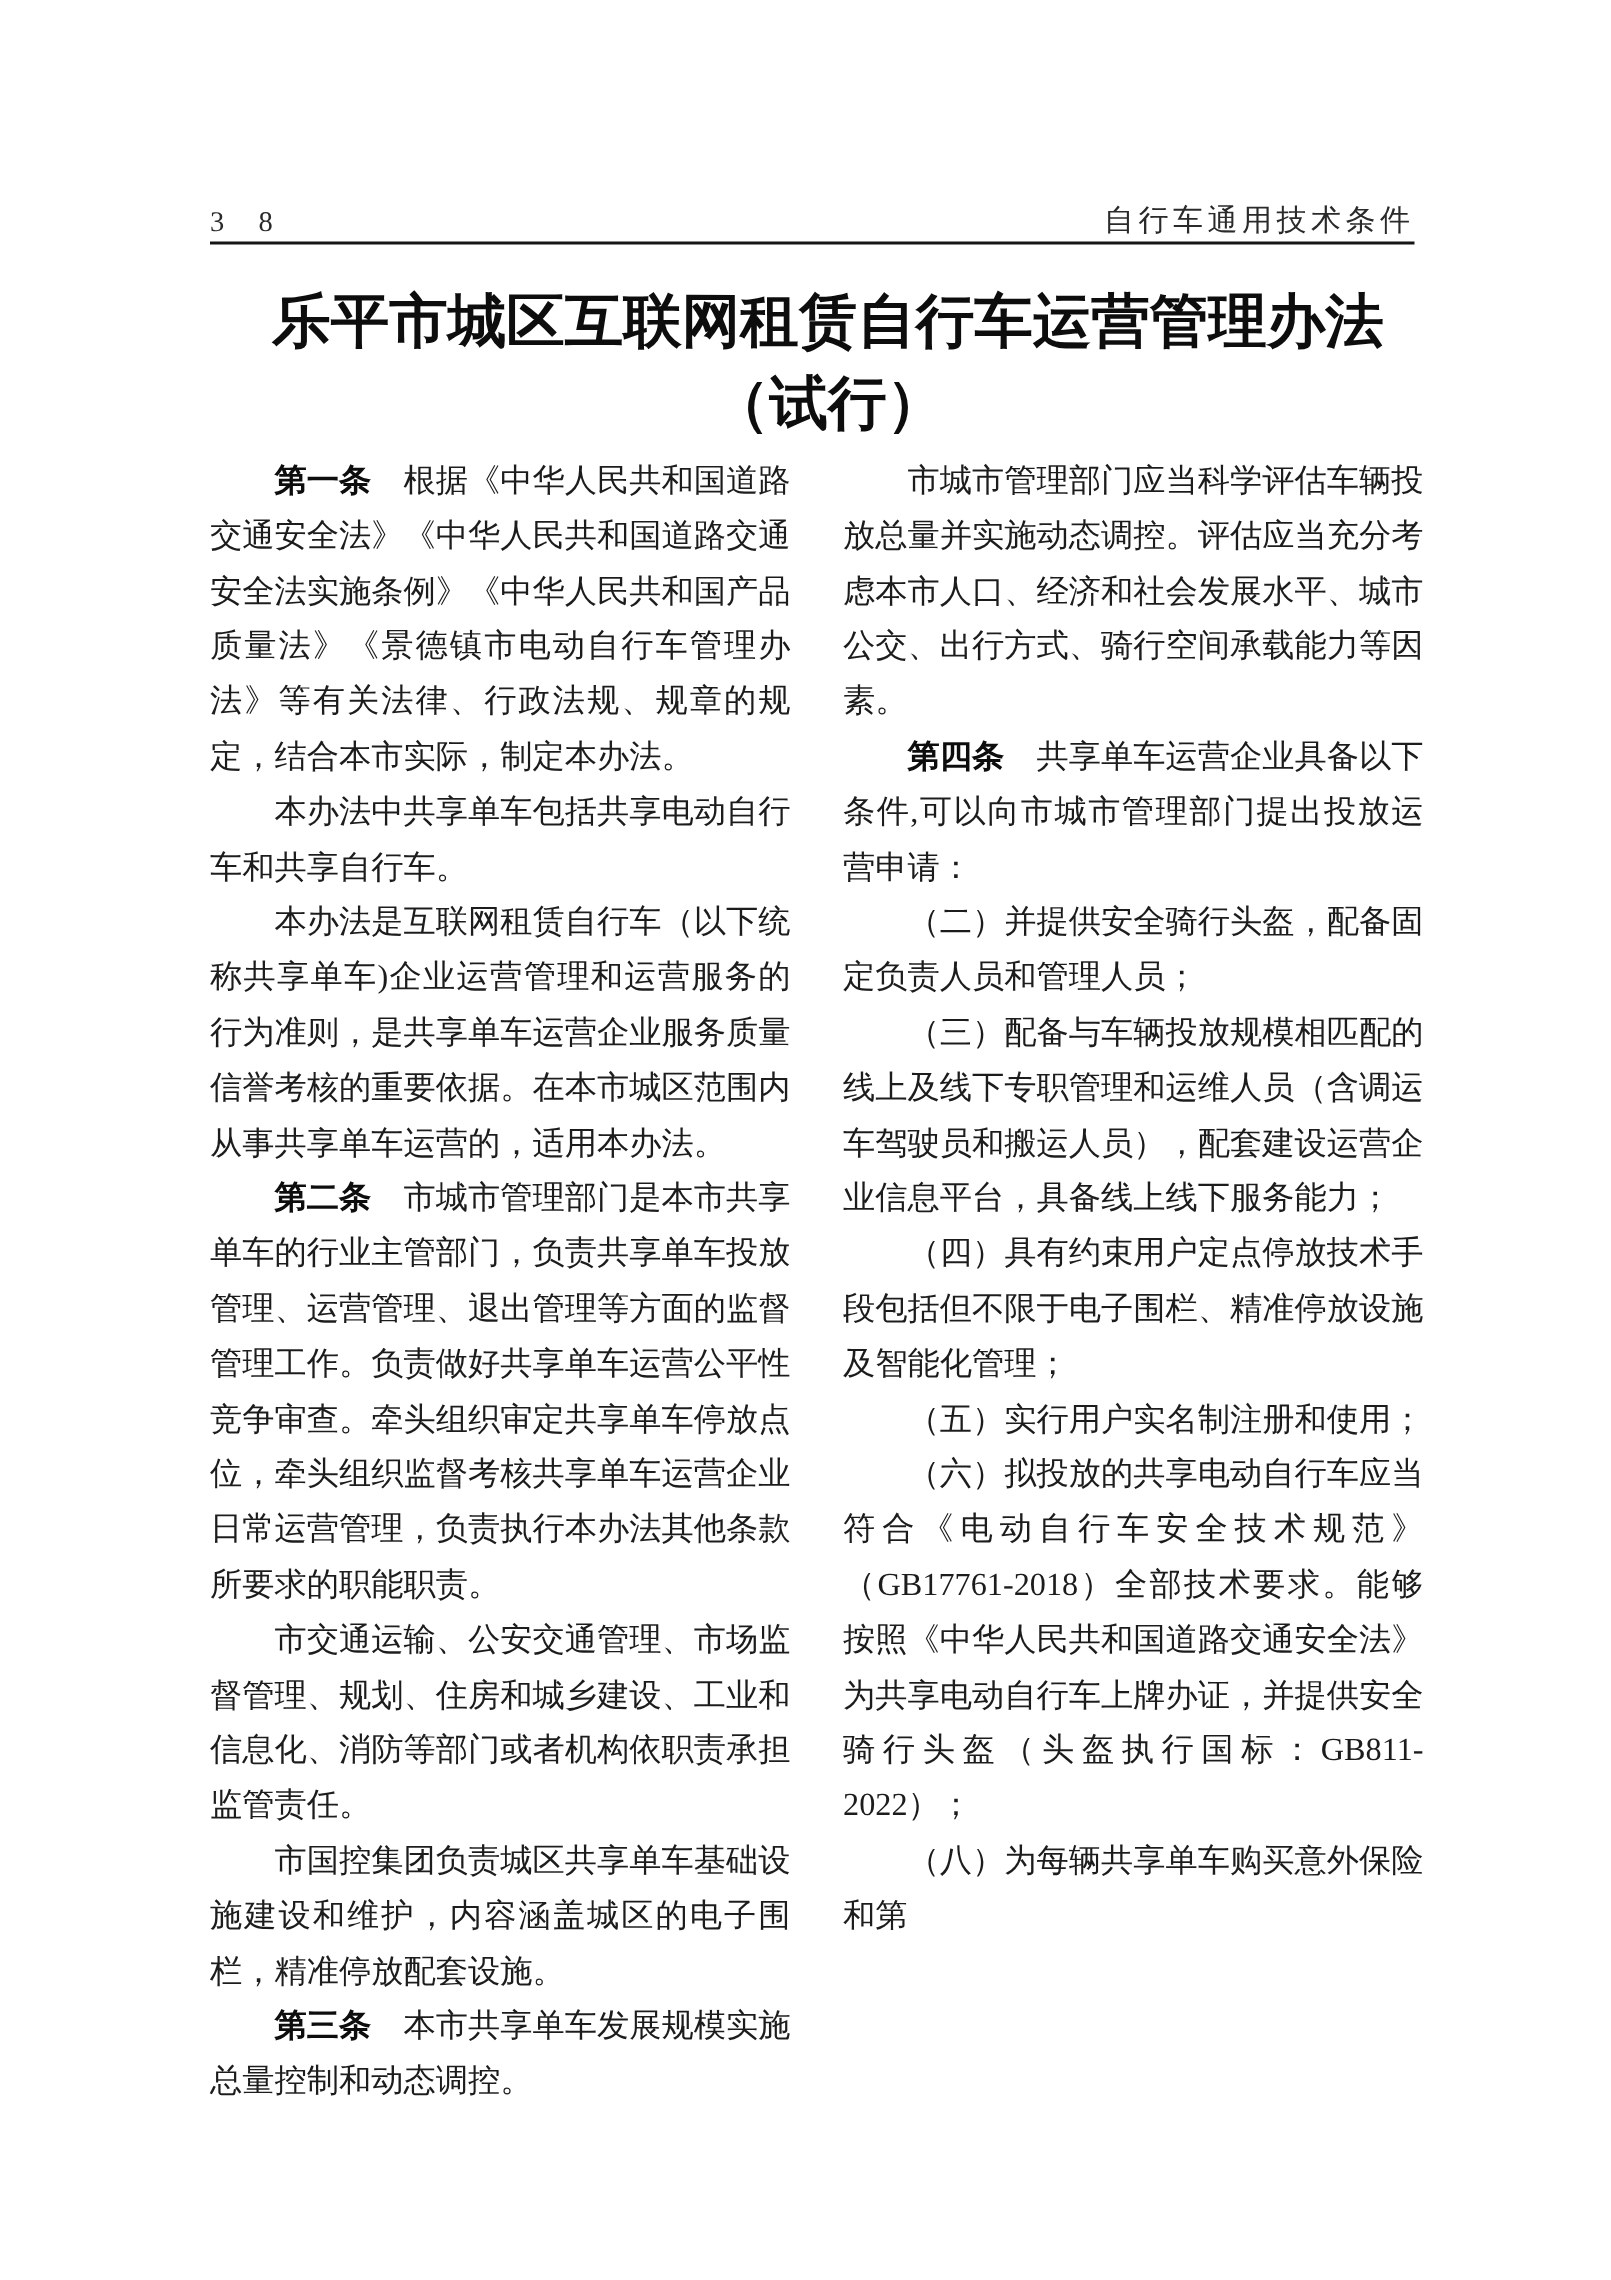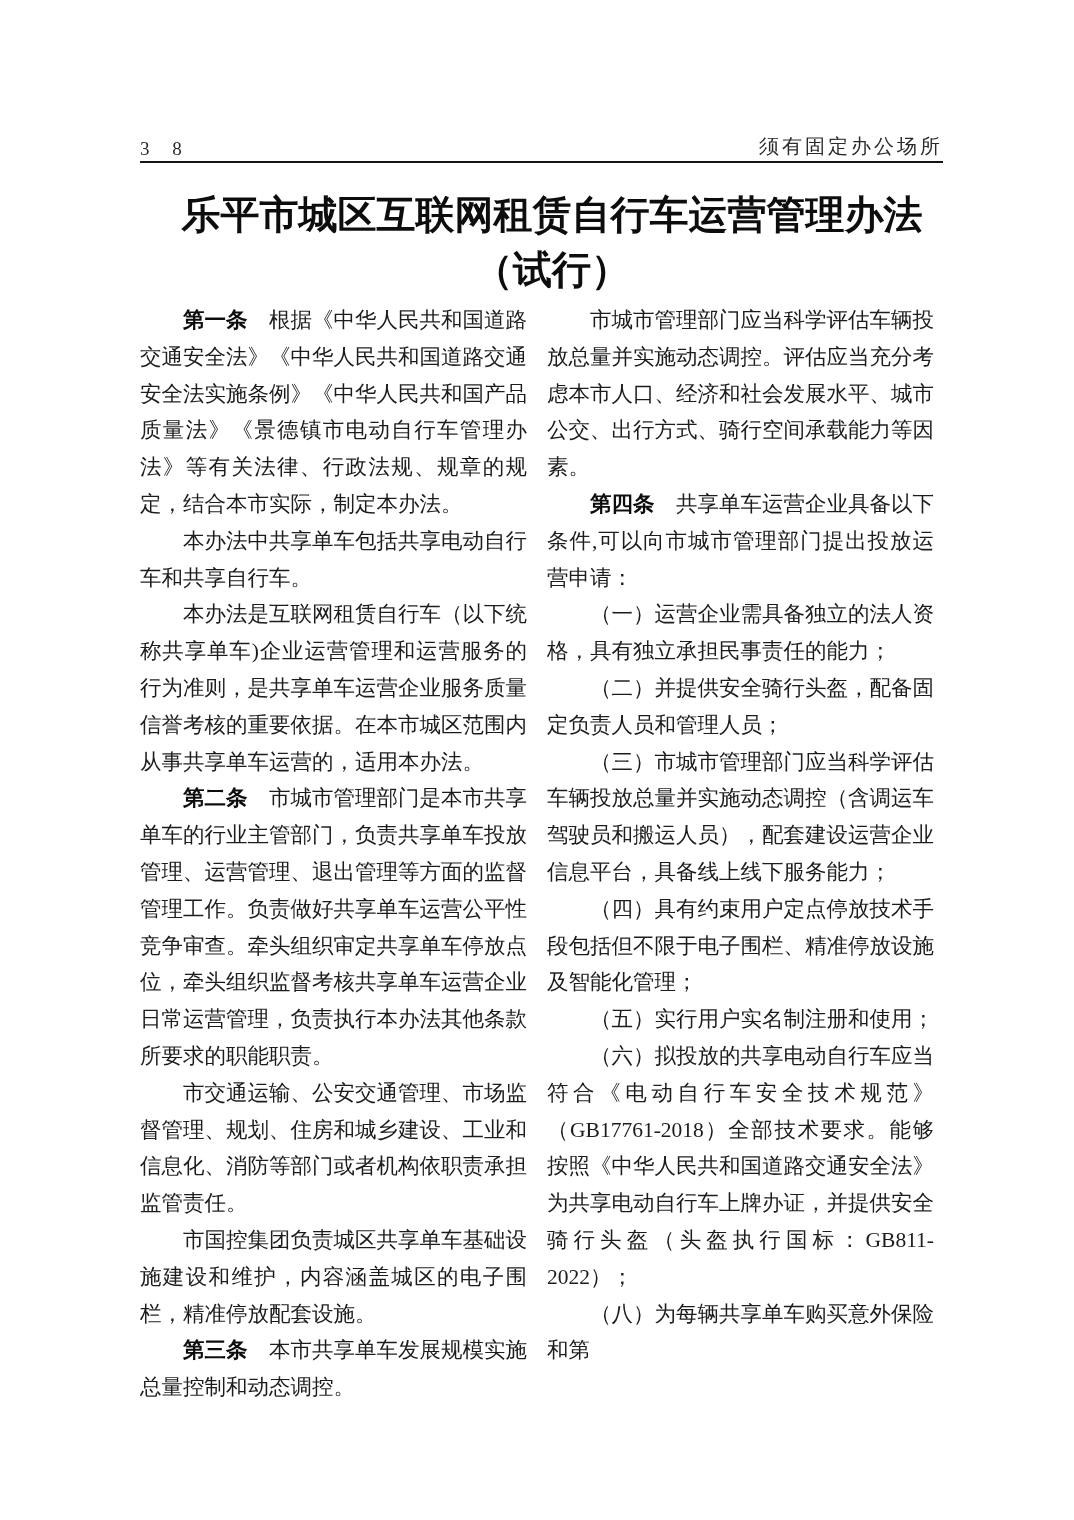--- a/index.html
+++ b/index.html
@@ -23,21 +23,21 @@
   }
   .doc-title {
     position:absolute; top:172px; left:0; width:1074px;
     text-align:center;
     font-family:"Liberation Sans","DejaVu Sans",sans-serif;
     font-weight:700; font-size:39px; line-height:55px;
     color:#0d0d0d; margin:15px;
   }
   .columns {
     position:absolute; top:302px; left:140px; width:809px;
-    display:flex; gap:20px;
+    display:flex; gap:35px;
   }
   .col { width:387px; }
   .para {
     margin:0;
     font-size:21.5px; line-height:36.8px;
     text-align:justify; text-justify:inter-ideograph;
     text-indent:2em;
     color:#1c1c1c;
   }
   .lead {
@@ -46,21 +46,21 @@
     margin-right:1em;
   }
 </style>
 </head>
 <body>
 
 <div class="page">
 
   <div class="page-header">
     <span class="page-num">3 8</span>
-    <span class="doc-label">须有固定办公场所</span>
+    <span class="doc-label">自行车通用技术条件</span>
   </div>
   <hr class="header-rule">
 
   <h1 class="doc-title">
     <div>乐平市城区互联网租赁自行车运营管理办法</div>
     <div>（试行）</div>
   </h1>
 
   <div class="columns">
 
@@ -70,23 +70,22 @@
       <p class="para"><span>本办法是互联网租赁自行车（以下统称共享单车)企业运营管理和运营服务的行为准则，是共享单车运营企业服务质量信誉考核的重要依据。在本市城区范围内从事共享单车运营的，适用本办法。</span></p>
       <p class="para"><b class="lead">第二条</b><span>市城市管理部门是本市共享单车的行业主管部门，负责共享单车投放管理、运营管理、退出管理等方面的监督管理工作。负责做好共享单车运营公平性竞争审查。牵头组织审定共享单车停放点位，牵头组织监督考核共享单车运营企业日常运营管理，负责执行本办法其他条款所要求的职能职责。</span></p>
       <p class="para"><span>市交通运输、公安交通管理、市场监督管理、规划、住房和城乡建设、工业和信息化、消防等部门或者机构依职责承担监管责任。</span></p>
       <p class="para"><span>市国控集团负责城区共享单车基础设施建设和维护，内容涵盖城区的电子围栏，精准停放配套设施。</span></p>
       <p class="para"><b class="lead">第三条</b><span>本市共享单车发展规模实施总量控制和动态调控。</span></p>
     </section>
 
     <section class="col">
       <p class="para"><span>市城市管理部门应当科学评估车辆投放总量并实施动态调控。评估应当充分考虑本市人口、经济和社会发展水平、城市公交、出行方式、骑行空间承载能力等因素。</span></p>
       <p class="para"><b class="lead">第四条</b><span>共享单车运营企业具备以下条件,可以向市城市管理部门提出投放运营申请：</span></p>
-      <p class="para"><span>（一）运营企业需具备独立的法人资格，具有独立承担民事责任的能力；</span></p>
       <p class="para"><span>（二）并提供安全骑行头盔，配备固定负责人员和管理人员；</span></p>
-      <p class="para"><span>（三）市城市管理部门应当科学评估车辆投放总量并实施动态调控（含调运车驾驶员和搬运人员），配套建设运营企业信息平台，具备线上线下服务能力；</span></p>
+      <p class="para"><span>（三）配备与车辆投放规模相匹配的线上及线下专职管理和运维人员（含调运车驾驶员和搬运人员），配套建设运营企业信息平台，具备线上线下服务能力；</span></p>
       <p class="para"><span>（四）具有约束用户定点停放技术手段包括但不限于电子围栏、精准停放设施及智能化管理；</span></p>
       <p class="para"><span>（五）实行用户实名制注册和使用；</span></p>
       <p class="para"><span>（六）拟投放的共享电动自行车应当符合《电动自行车安全技术规范》（GB17761-2018）全部技术要求。能够按照《中华人民共和国道路交通安全法》为共享电动自行车上牌办证，并提供安全骑行头盔（头盔执行国标：GB811-2022）；</span></p>
       <p class="para"><span>（八）为每辆共享单车购买意外保险和第</span></p>
     </section>
 
   </div>
 </div>
 
 </body></html>

